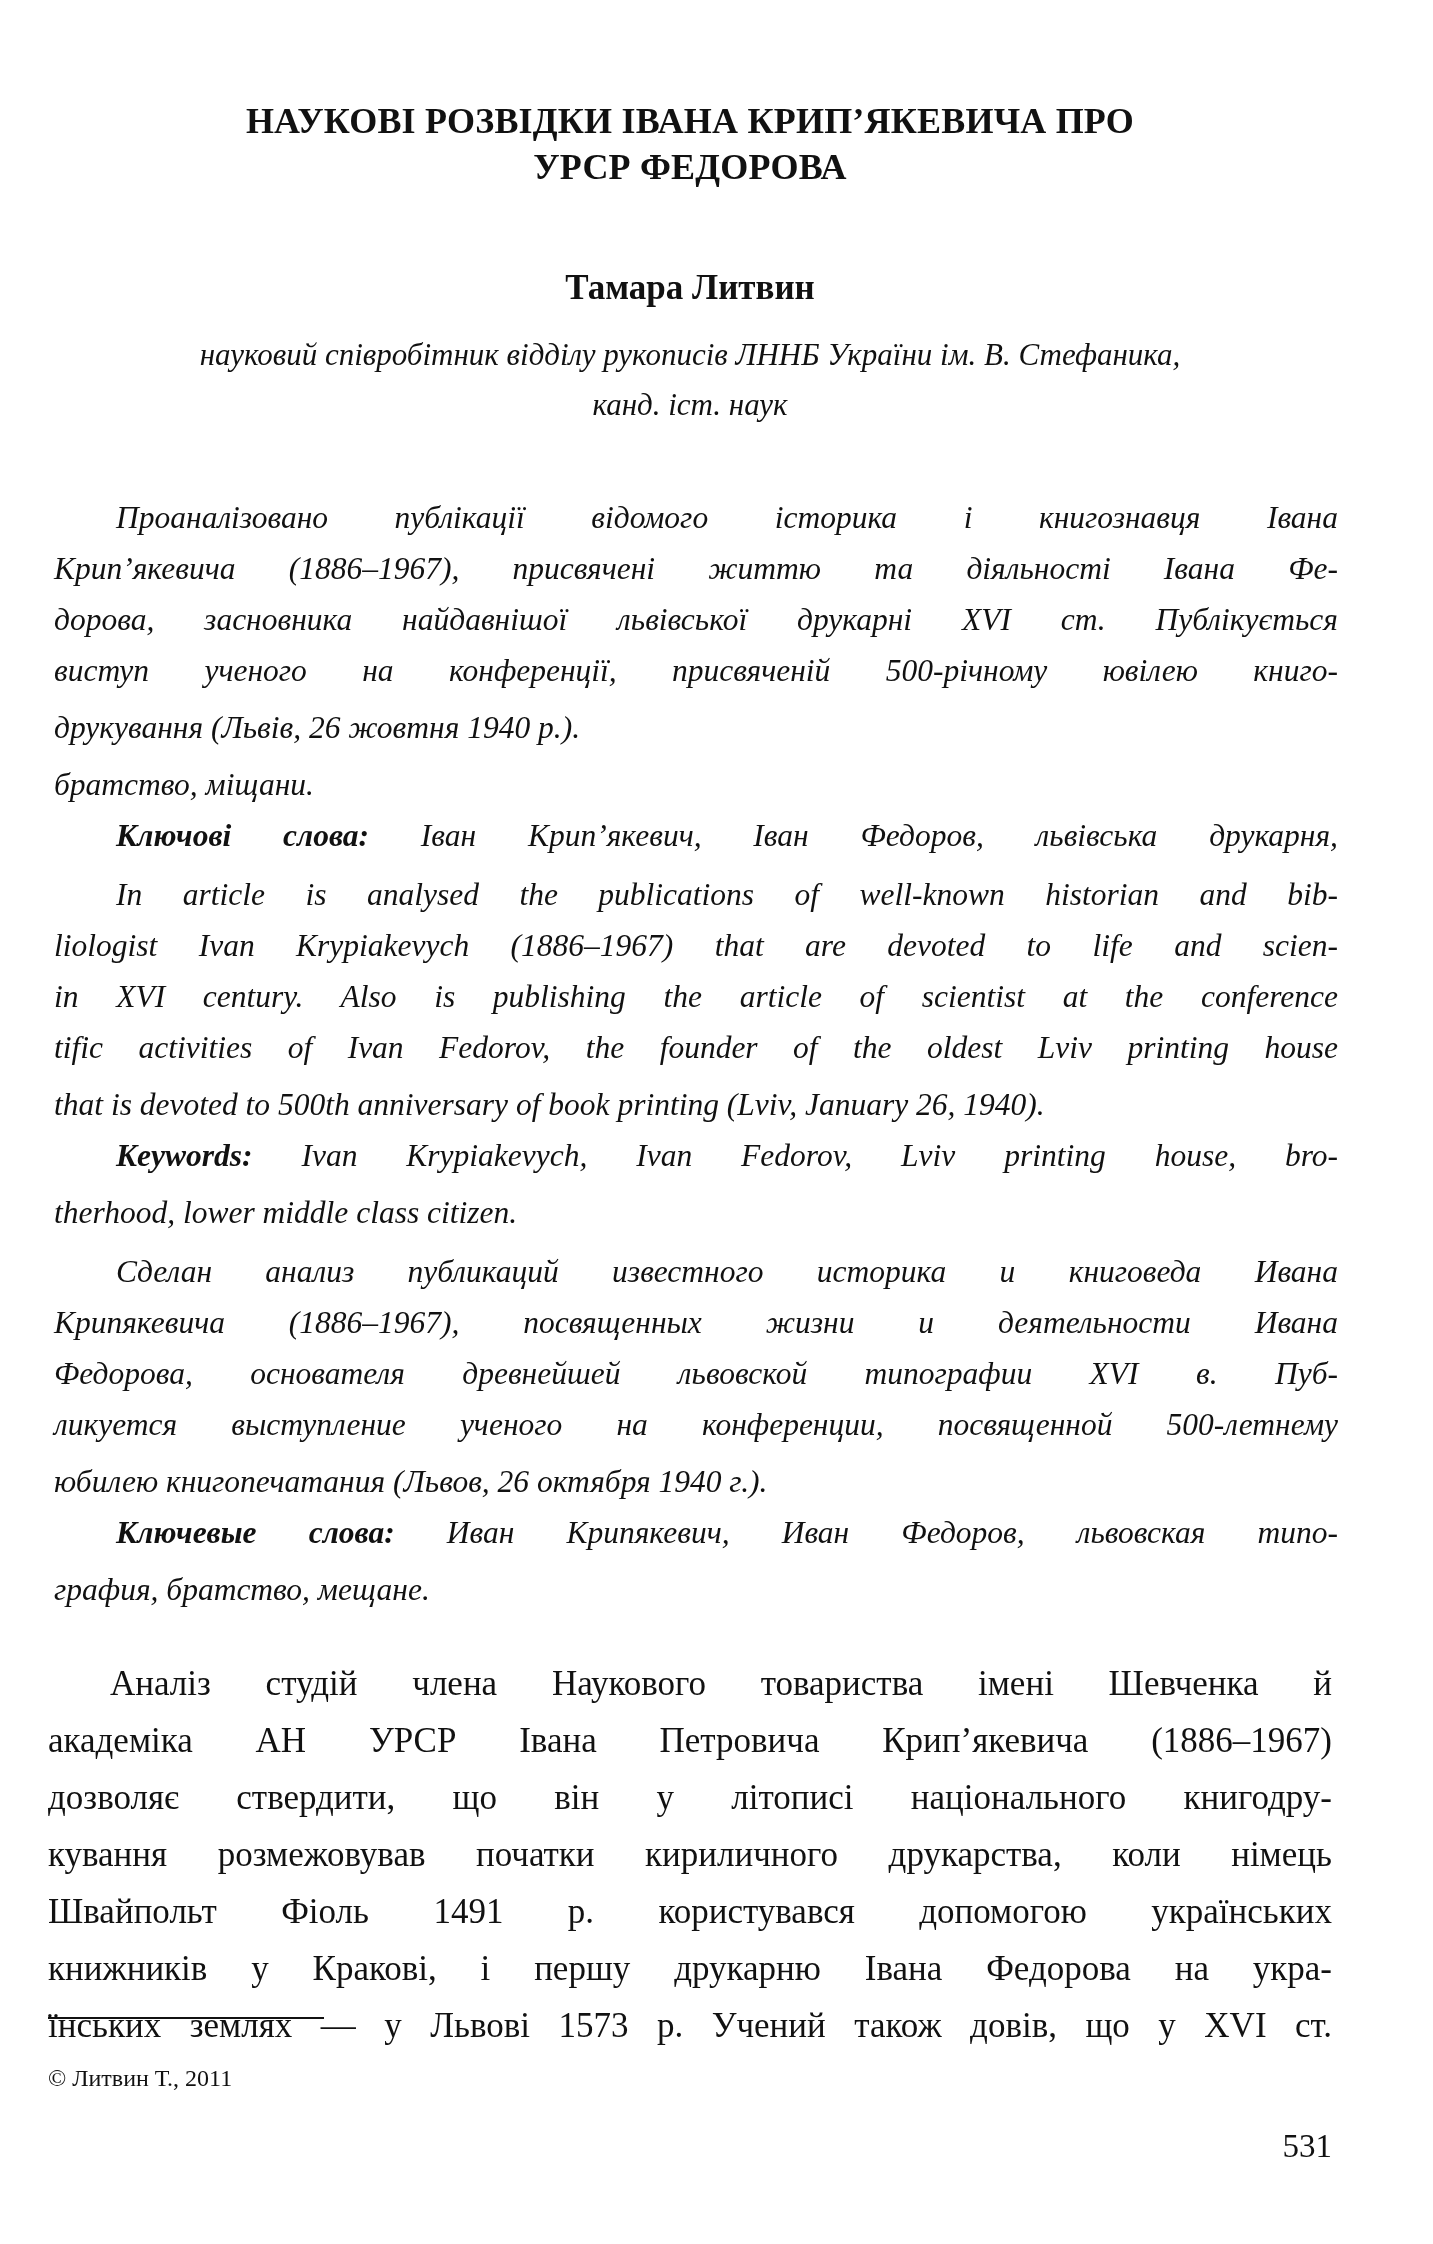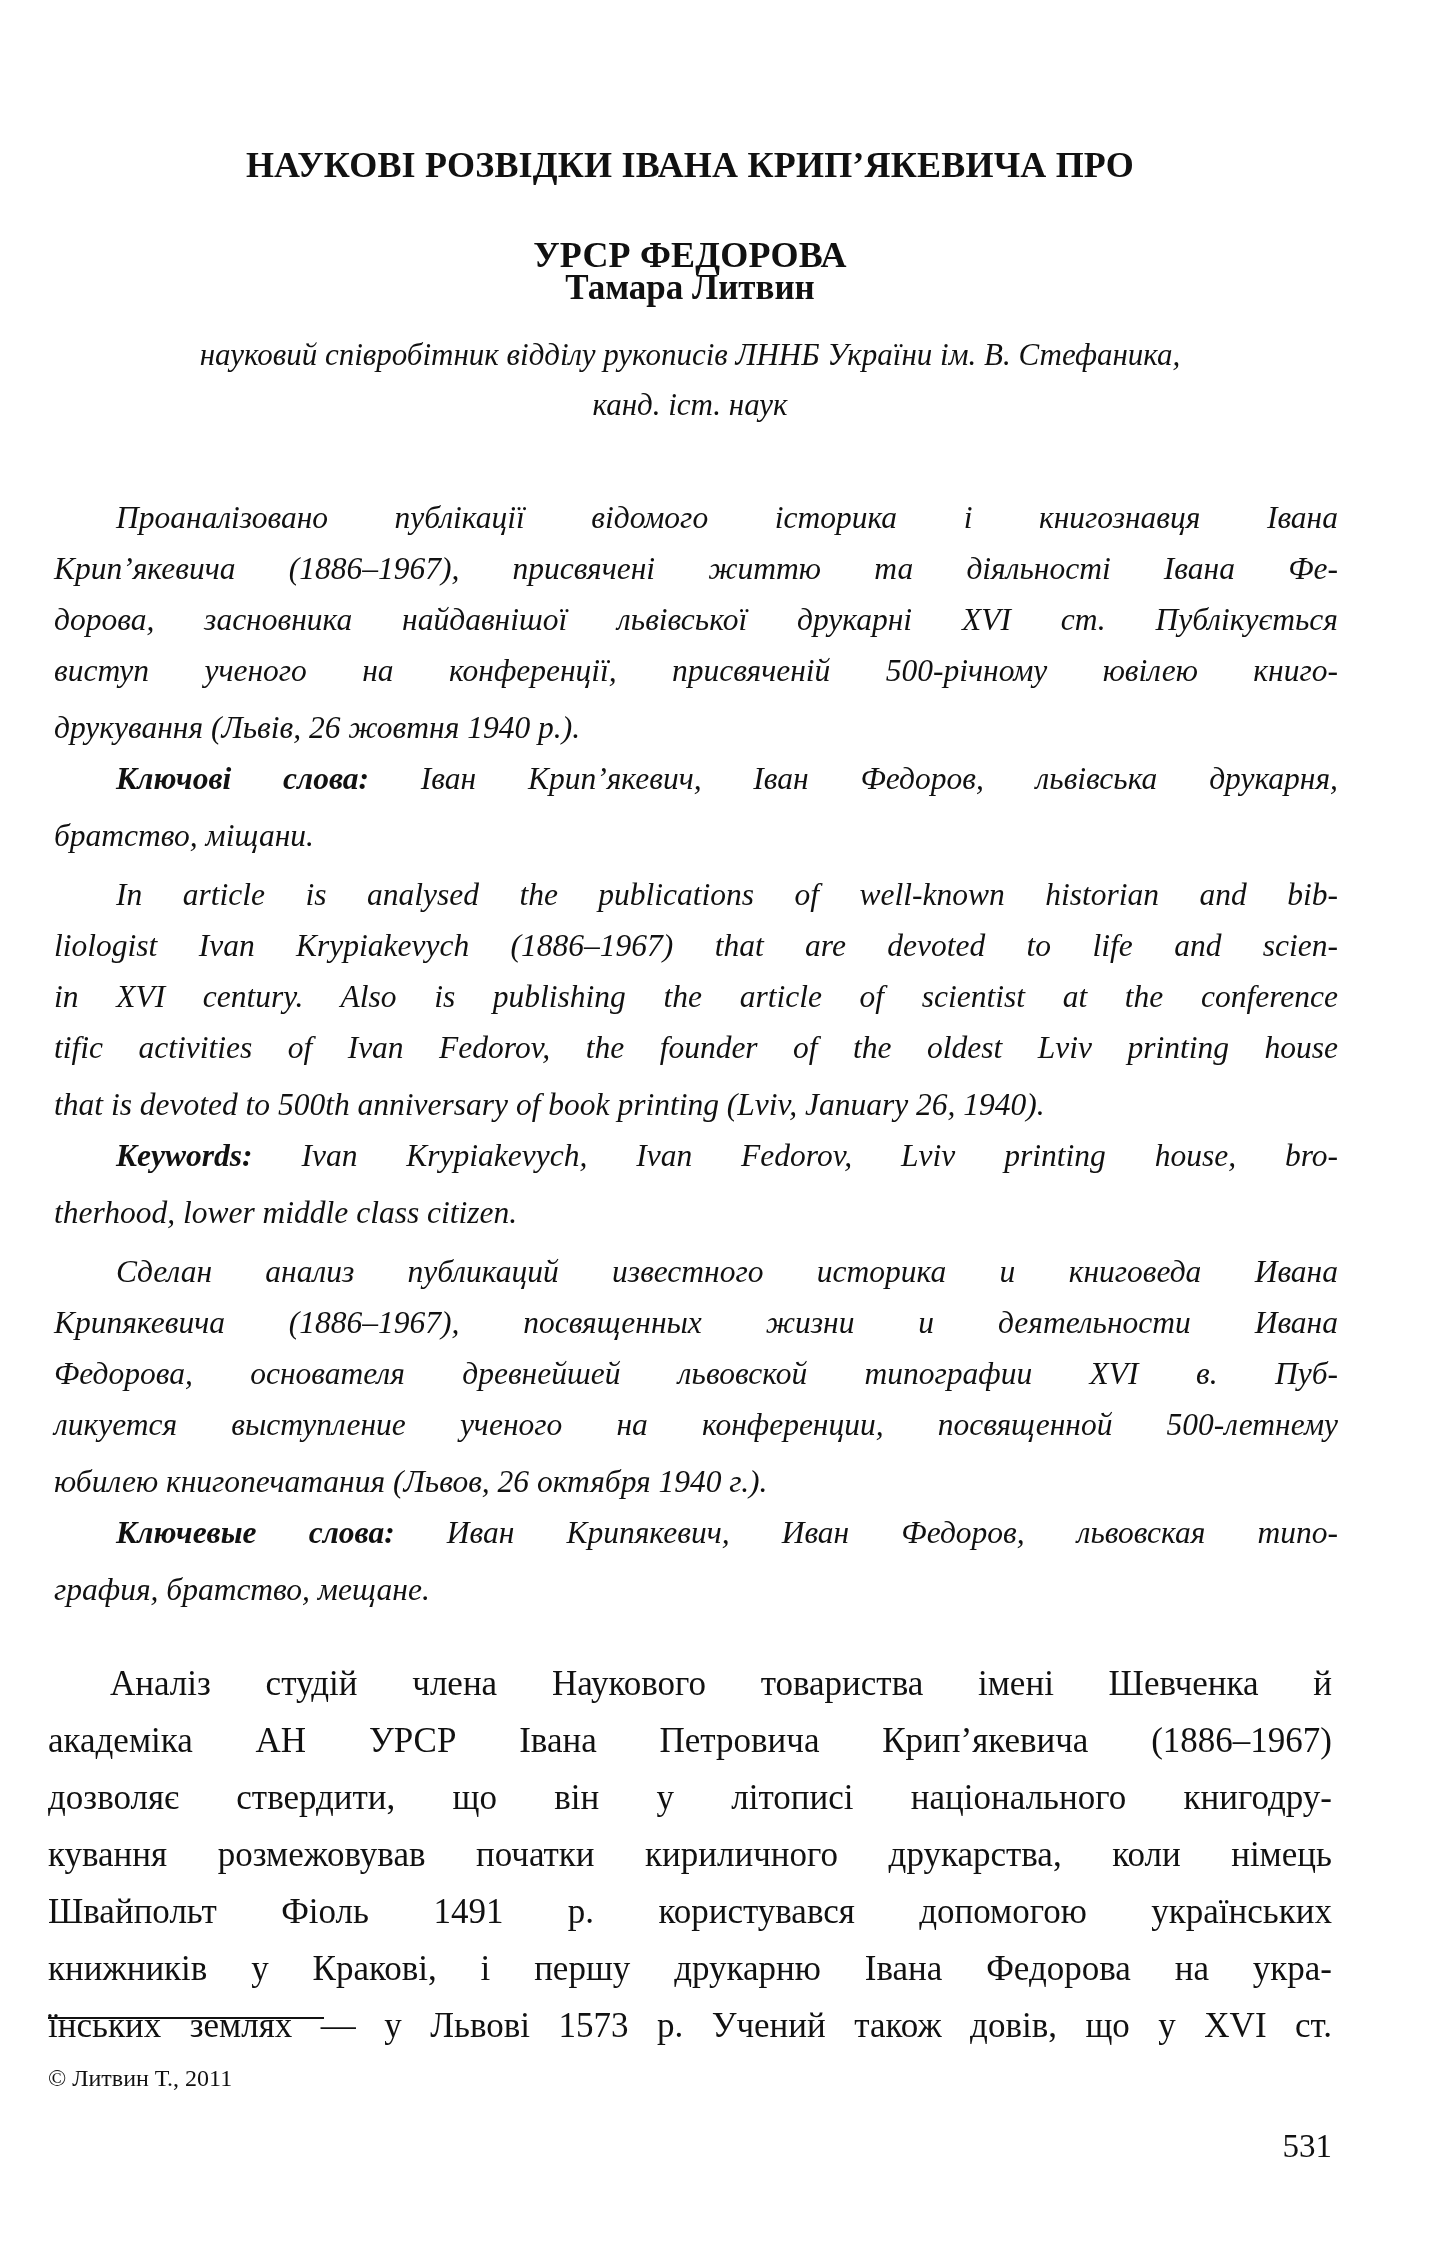--- a/index.html
+++ b/index.html
@@ -25,21 +25,21 @@
       position: absolute;
       top: 98px;
       left: 0;
       width: 1284px;
       text-align: center;
       font-weight: bold;
       font-size: 36px;
       line-height: 46px;
       letter-spacing: 0.2px;
     }
-    .title span { display: block; margin-top: 44px; }
+    .title span { display: block; }
     .author {
       position: absolute;
       top: 266px;
       left: 0;
       width: 1284px;
       text-align: center;
       font-weight: bold;
       font-size: 35px;
       line-height: 44px;
     }
@@ -118,22 +118,22 @@
   </div>
 
   <div class="abstracts">
 
     <div class="abs-block">
       <span class="line first">Проаналізовано публікації відомого історика і книгознавця Івана</span>
       <span class="line">Крип’якевича (1886–1967), присвячені життю та діяльності Івана Фе-</span>
       <span class="line">дорова, засновника найдавнішої львівської друкарні XVI ст. Публікується</span>
       <span class="line">виступ ученого на конференції, присвяченій 500-річному ювілею книго-</span>
       <span class="line last">друкування (Львів, 26 жовтня 1940 р.).</span>
+      <span class="line last">братство, міщани.</span>
       <span class="line first"><span class="kw-label">Ключові слова:</span><span> Іван Крип’якевич, Іван Федоров, львівська друкарня,</span></span>
-      <span class="line last">братство, міщани.</span>
     </div>
 
     <div class="abs-block">
       <span class="line first">In article is analysed the publications of well-known historian and bib-</span>
       <span class="line">liologist Ivan Krypiakevych (1886–1967) that are devoted to life and scien-</span>
       <span class="line">in XVI century. Also is publishing the article of scientist at the conference</span>
       <span class="line">tific activities of Ivan Fedorov, the founder of the oldest Lviv printing house</span>
       <span class="line last">that is devoted to 500th anniversary of book printing (Lviv, January 26, 1940).</span>
       <span class="line first"><span class="kw-label">Keywords:</span><span> Ivan Krypiakevych, Ivan Fedorov, Lviv printing house, bro-</span></span>
       <span class="line last">therhood, lower middle class citizen.</span>

